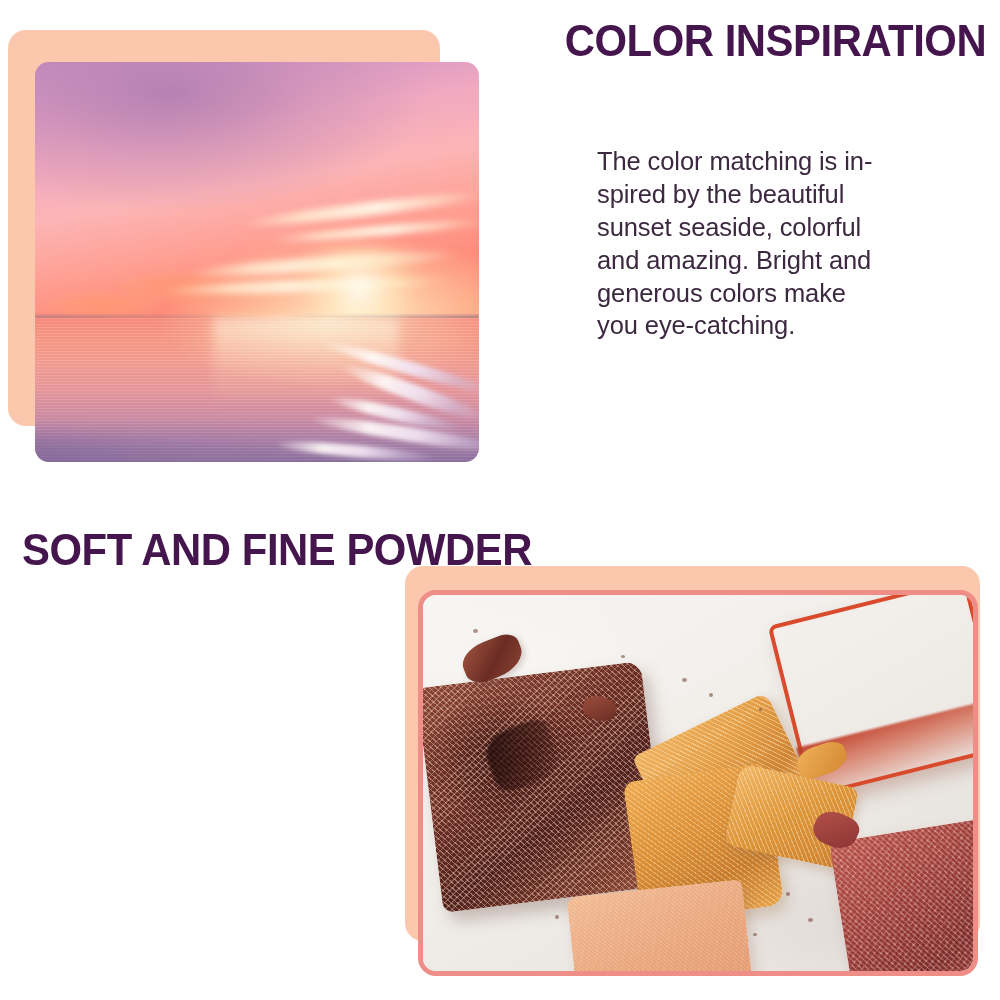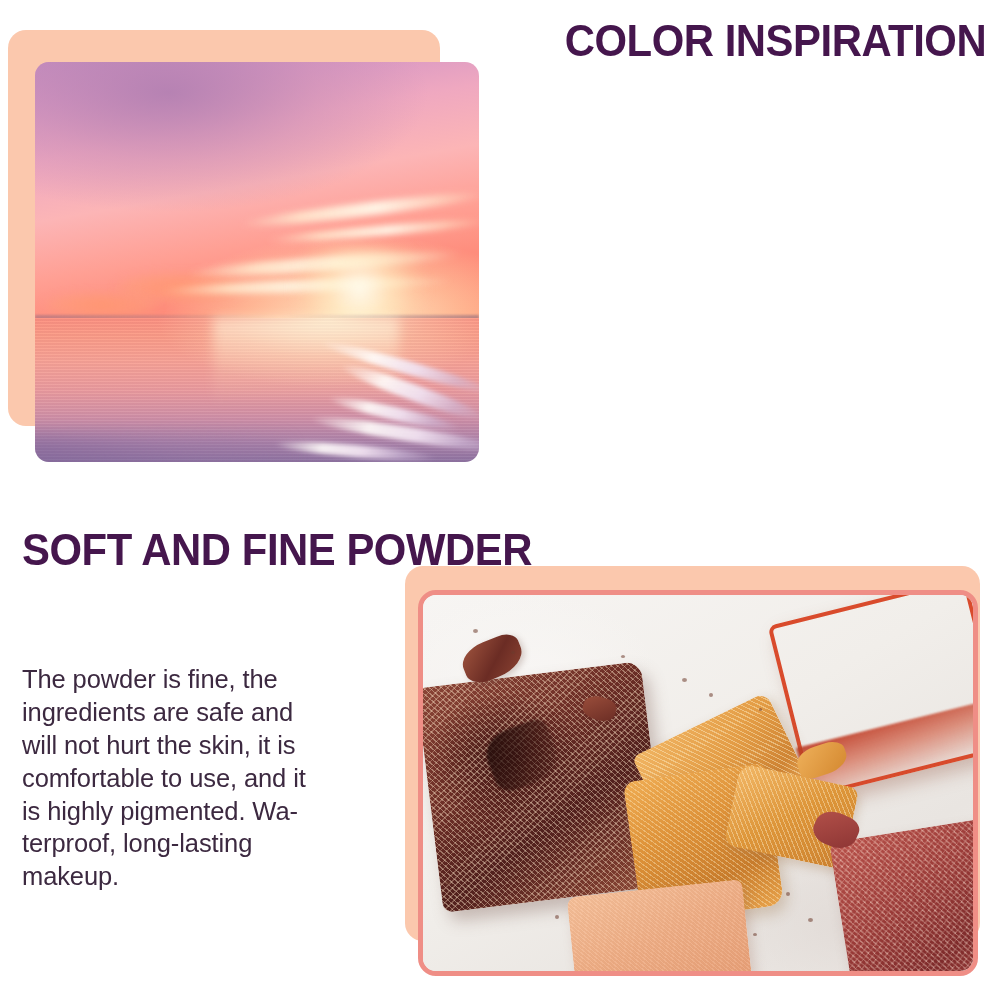--- a/index.html
+++ b/index.html
@@ -386,20 +386,26 @@
         <div id="wave-2" class="wave"></div>
         <div id="wave-3" class="wave"></div>
         <div id="wave-4" class="wave"></div>
         <div id="wave-5" class="wave"></div>
       </div>
     </div>
   </div>
 
   <h1 id="heading-color-inspiration" class="heading">COLOR INSPIRATION</h1>
 
+  <p id="paragraph-color-inspiration" class="body-text">The color matching is in-
+spired by the beautiful
+sunset seaside, colorful
+and amazing. Bright and
+generous colors make
+you eye-catching.</p>
 
   <div id="peach-frame-bottom" class="peach-frame"></div>
 
   <h1 id="heading-soft-powder" class="heading">SOFT AND FINE POWDER</h1>
 
   <div id="photo-powder" class="photo-card">
     <div class="photo-inner">
       <div id="powder-bg"></div>
 
       <div id="pan-coral" class="pan">
@@ -429,21 +435,14 @@
       <div class="speck" style="left:61%; top:30%; width:3px; height:3px;"></div>
       <div class="speck" style="left:36%; top:16%; width:4px; height:3px;"></div>
       <div class="speck" style="left:66%; top:79%; width:4px; height:4px;"></div>
       <div class="speck" style="left:70%; top:86%; width:5px; height:4px;"></div>
       <div class="speck" style="left:60%; top:90%; width:4px; height:3px;"></div>
       <div class="speck" style="left:24%; top:85%; width:4px; height:4px;"></div>
       <div class="speck" style="left:4%;  top:76%; width:5px; height:4px;"></div>
     </div>
   </div>
 
-  <p id="paragraph-soft-powder" class="body-text">The powder is fine, the
-ingredients are safe and
-will not hurt the skin, it is
-comfortable to use, and it
-is highly pigmented. Wa-
-terproof, long-lasting
-makeup.</p>
 
 </div>
 
 </body></html>

